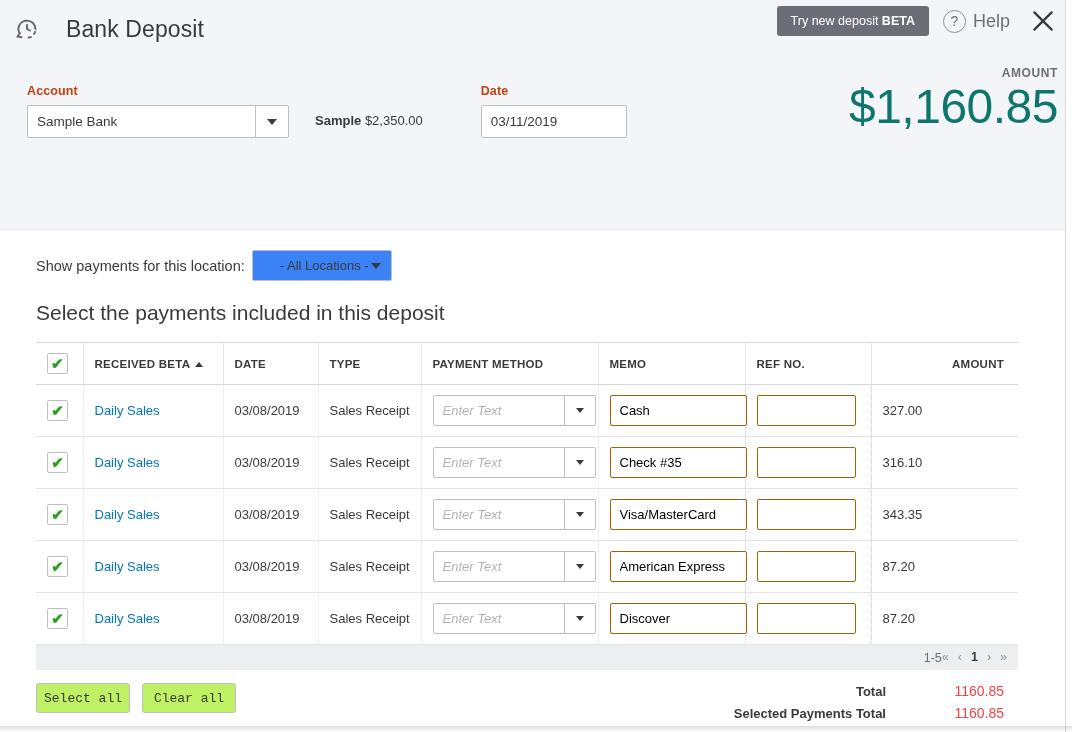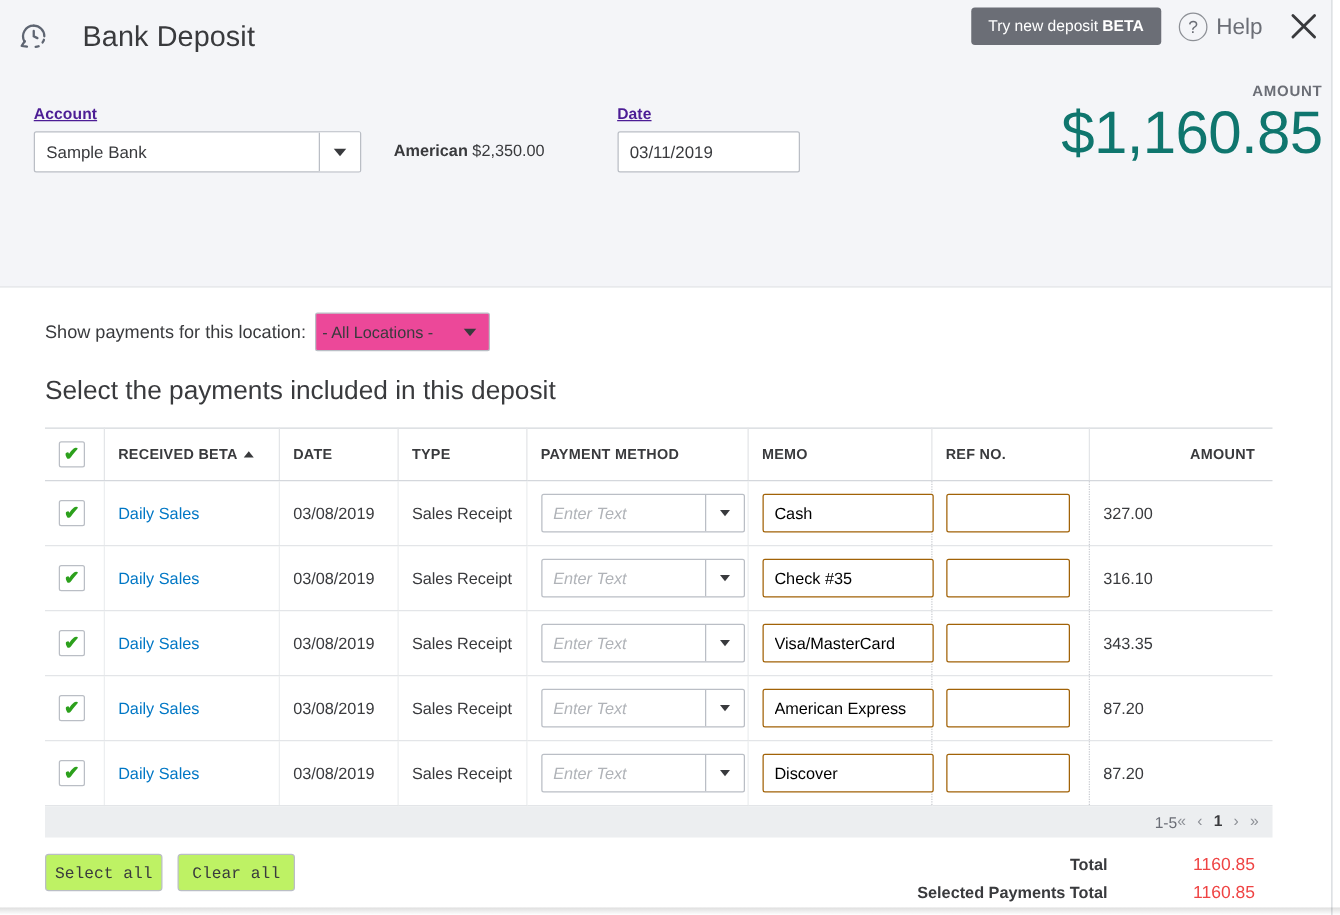--- a/index.html
+++ b/index.html
@@ -106,25 +106,24 @@
   .fields-row {
     position: relative;
     padding: 26px 0 0 27px;
     display: flex;
     align-items: flex-start;
   }
 
   .field-block { display: flex; flex-direction: column; }
   .field-label {
     font-size: 12.5px;
-    color: #4c1d95;
+    color: #c2410c;
     font-weight: bold;
     margin-bottom: 7px;
     letter-spacing: 0.1px;
-    text-decoration: underline;
   }
 
   .select-box {
     display: flex;
     width: 262px;
     height: 33px;
     border: 1px solid #babec5;
     background: #ffffff;
     border-radius: 2px;
     align-items: stretch;
@@ -206,25 +205,25 @@
   .location-label {
     font-size: 14.5px;
     color: #393a3d;
     margin-right: 7px;
   }
   .location-select {
     display: flex;
     width: 140px;
     height: 31px;
     border: 1px solid #babec5;
-    background: #ec4899;
+    background: #3b82f6;
     border-radius: 2px;
     align-items: center;
     justify-content: space-between;
-    padding: 0 10px 0 5px;
+    padding: 0 10px 0 27px;
     cursor: pointer;
   }
   .location-select .value { font-size: 13px; color: #393a3d; }
 
   .section-heading {
     font-size: 21px;
     color: #393a3d;
     font-weight: 400;
     margin-bottom: 17px;
   }
@@ -461,21 +460,21 @@
         <div class="field-label">Account</div>
         <div class="select-box">
           <div class="value">Sample Bank</div>
           <div class="caret">
               <div class="caret-glyph"></div>
             </div>
         </div>
       </div>
 
       <div class="balance-text">
-        <span class="bal-label">American</span>
+        <span class="bal-label">Sample</span>
         <span>$2,350.00</span>
       </div>
 
       <div class="field-block date-block">
         <div class="field-label">Date</div>
         <input class="date-input" value="03/11/2019" style="">
       </div>
 
       <div class="amount-block">
         <div class="amount-label">AMOUNT</div>

